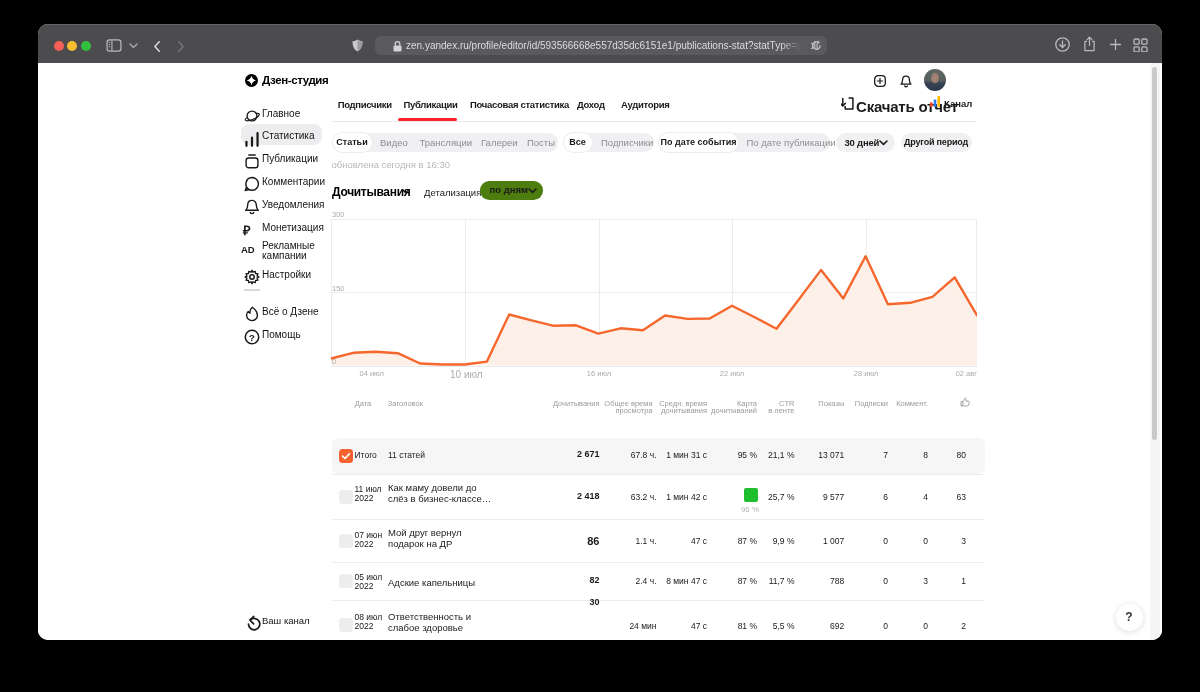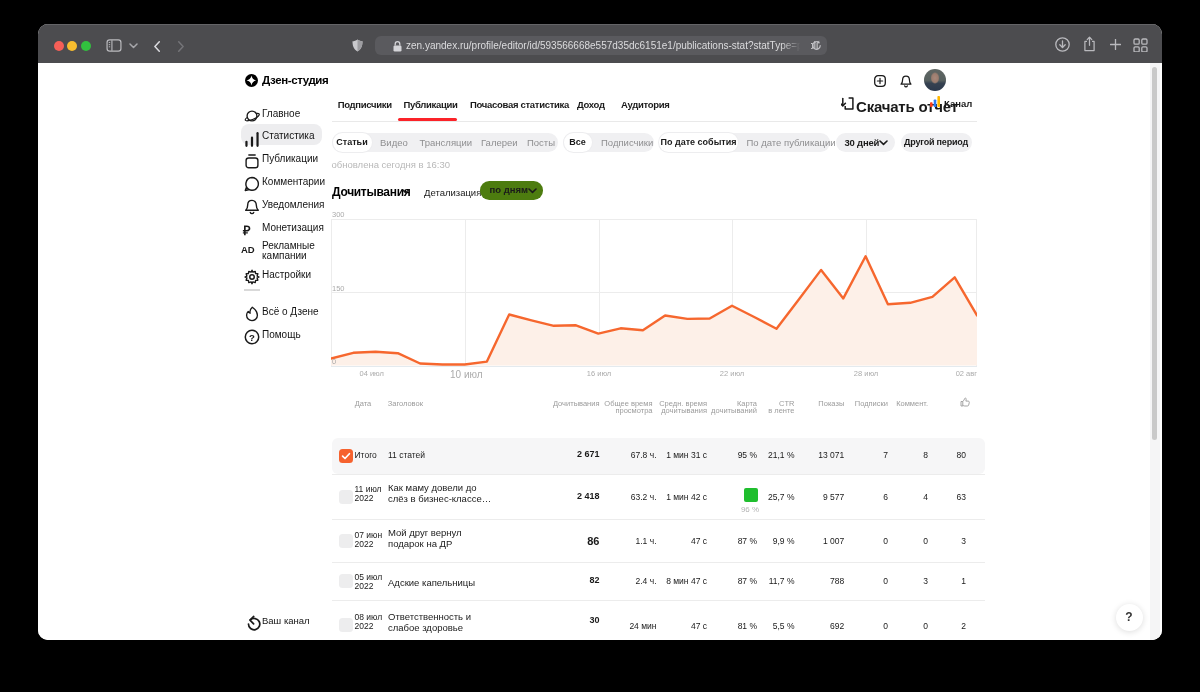--- a/index.html
+++ b/index.html
@@ -327,21 +327,21 @@
     <div class="cell r" style="left:686.5px;top:512.5px;width:70px;">11,7 %</div>
     <div class="cell r" style="left:736.3px;top:512.5px;width:70px;">788</div>
     <div class="cell r" style="left:780px;top:512.5px;width:70px;">0</div>
     <div class="cell r" style="left:820px;top:512.5px;width:70px;">3</div>
     <div class="cell r" style="left:858px;top:512.5px;width:70px;">1</div>
 
     <div class="sep" style="top:537.2px;"></div>
     <div class="abs" style="left:300.5px;top:555px;width:14px;height:14px;border-radius:3.5px;background:#ededee;"></div>
     <div class="cell" style="left:316.5px;top:550px;font-size:8.5px;line-height:9.4px;">08 июл<br>2022</div>
     <div class="cell" style="left:350px;top:549px;font-size:9.5px;line-height:10.8px;">Ответственность и<br>слабое здоровье</div>
-    <div class="cell r" style="left:491.5px;top:552px;width:70px;font-weight:bold;font-size:9px;">30</div>
+    <div class="cell r" style="left:491.5px;top:534px;width:70px;font-weight:bold;font-size:9px;">30</div>
     <div class="cell r" style="left:548.5px;top:557.5px;width:70px;">24 мин</div>
     <div class="cell r" style="left:599px;top:557.5px;width:70px;">47 с</div>
     <div class="cell r" style="left:649px;top:557.5px;width:70px;">81 %</div>
     <div class="cell r" style="left:686.5px;top:557.5px;width:70px;">5,5 %</div>
     <div class="cell r" style="left:736.3px;top:557.5px;width:70px;">692</div>
     <div class="cell r" style="left:780px;top:557.5px;width:70px;">0</div>
     <div class="cell r" style="left:820px;top:557.5px;width:70px;">0</div>
     <div class="cell r" style="left:858px;top:557.5px;width:70px;">2</div>
 
     <div class="abs" style="left:1077.5px;top:540.5px;width:27px;height:27px;border-radius:50%;background:#fff;box-shadow:0 1px 6px rgba(0,0,0,0.14);text-align:center;font-size:12px;font-weight:bold;color:#333;line-height:27px;">?</div>

